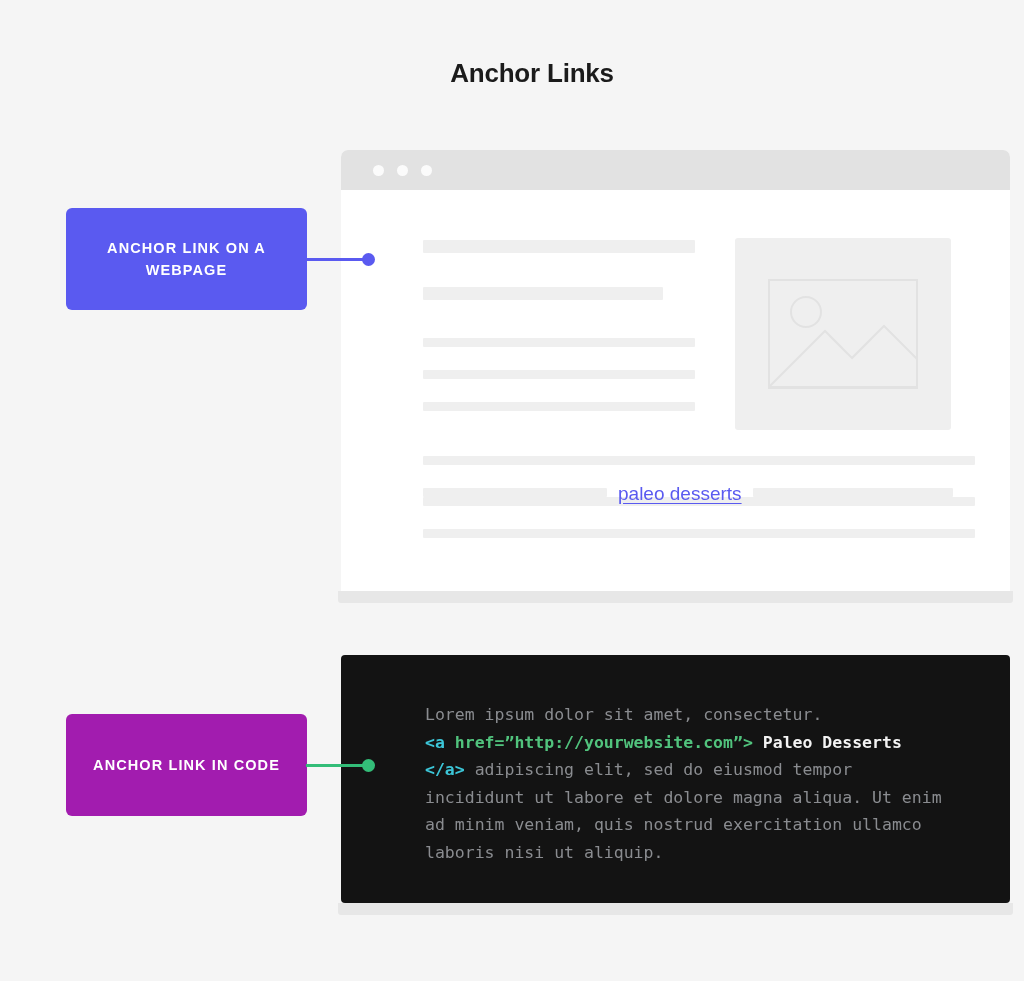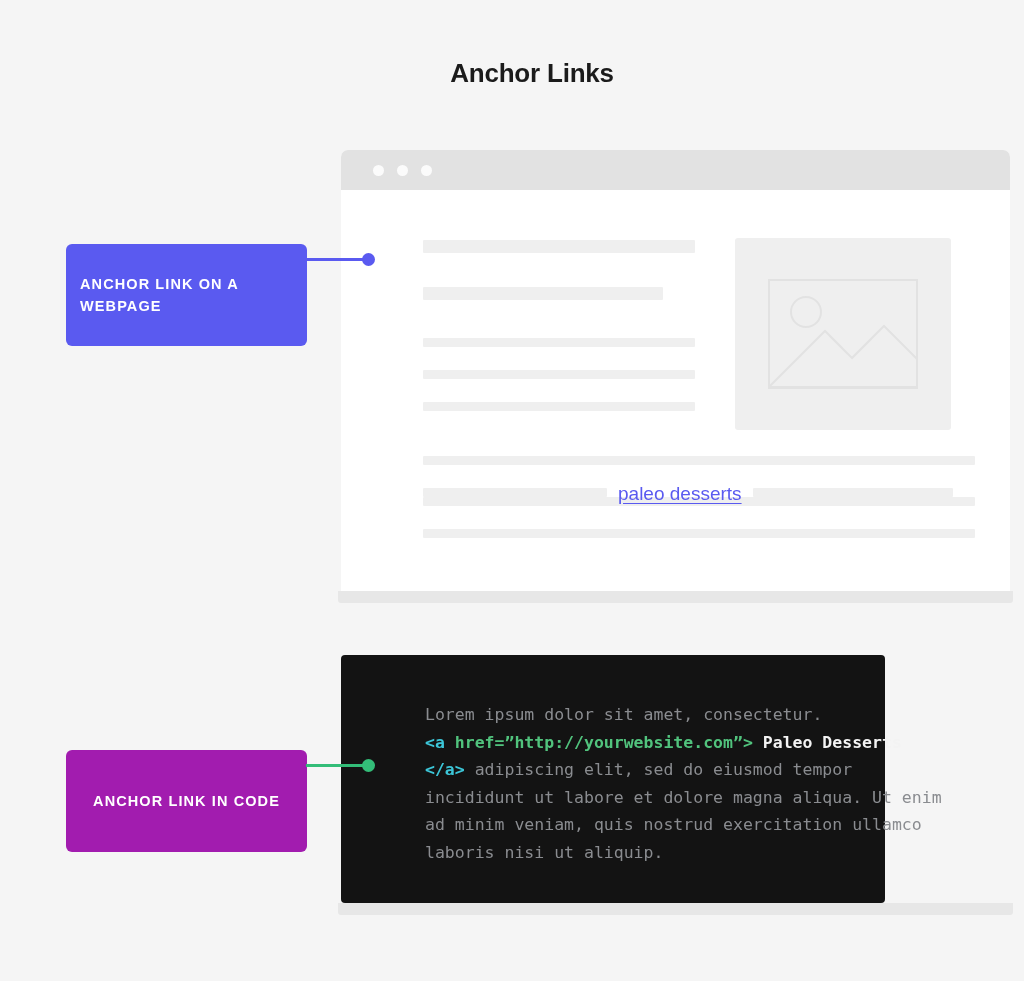--- a/index.html
+++ b/index.html
@@ -32,28 +32,27 @@
 
   
   .badge {
     position: absolute;
     width: 241px;
     height: 102px;
     border-radius: 6px;
     display: flex;
     align-items: center;
     justify-content: center;
-    text-align: left;
+    text-align: center;
     color: #ffffff;
     font-size: 14.5px;
     font-weight: bold;
     letter-spacing: 1.1px;
     line-height: 1.55;
     padding: 0 14px;
-    margin-top: 36px;
   }
   .badge-webpage { left: 66px; top: 208px; background: #5a5af0; }
   .badge-code    { left: 66px; top: 714px; background: #a21caf; }
 
   
   .connector {
     position: absolute;
     height: 3px;
   }
   .connector .line {
@@ -164,21 +163,21 @@
     line-height: 1;
     position: relative;
     top: 1px;
   }
 
   
   .code-block {
     position: absolute;
     left: 341px;
     top: 655px;
-    width: 544px;
+    width: 669px;
     height: 248px;
     background: #131313;
     border-radius: 4px;
     padding: 46px 0 0 84px;
   }
   .code-pre {
     font-family: "DejaVu Sans Mono", monospace;
     font-size: 16.5px;
     line-height: 27.5px;
     color: #8a8c90;

